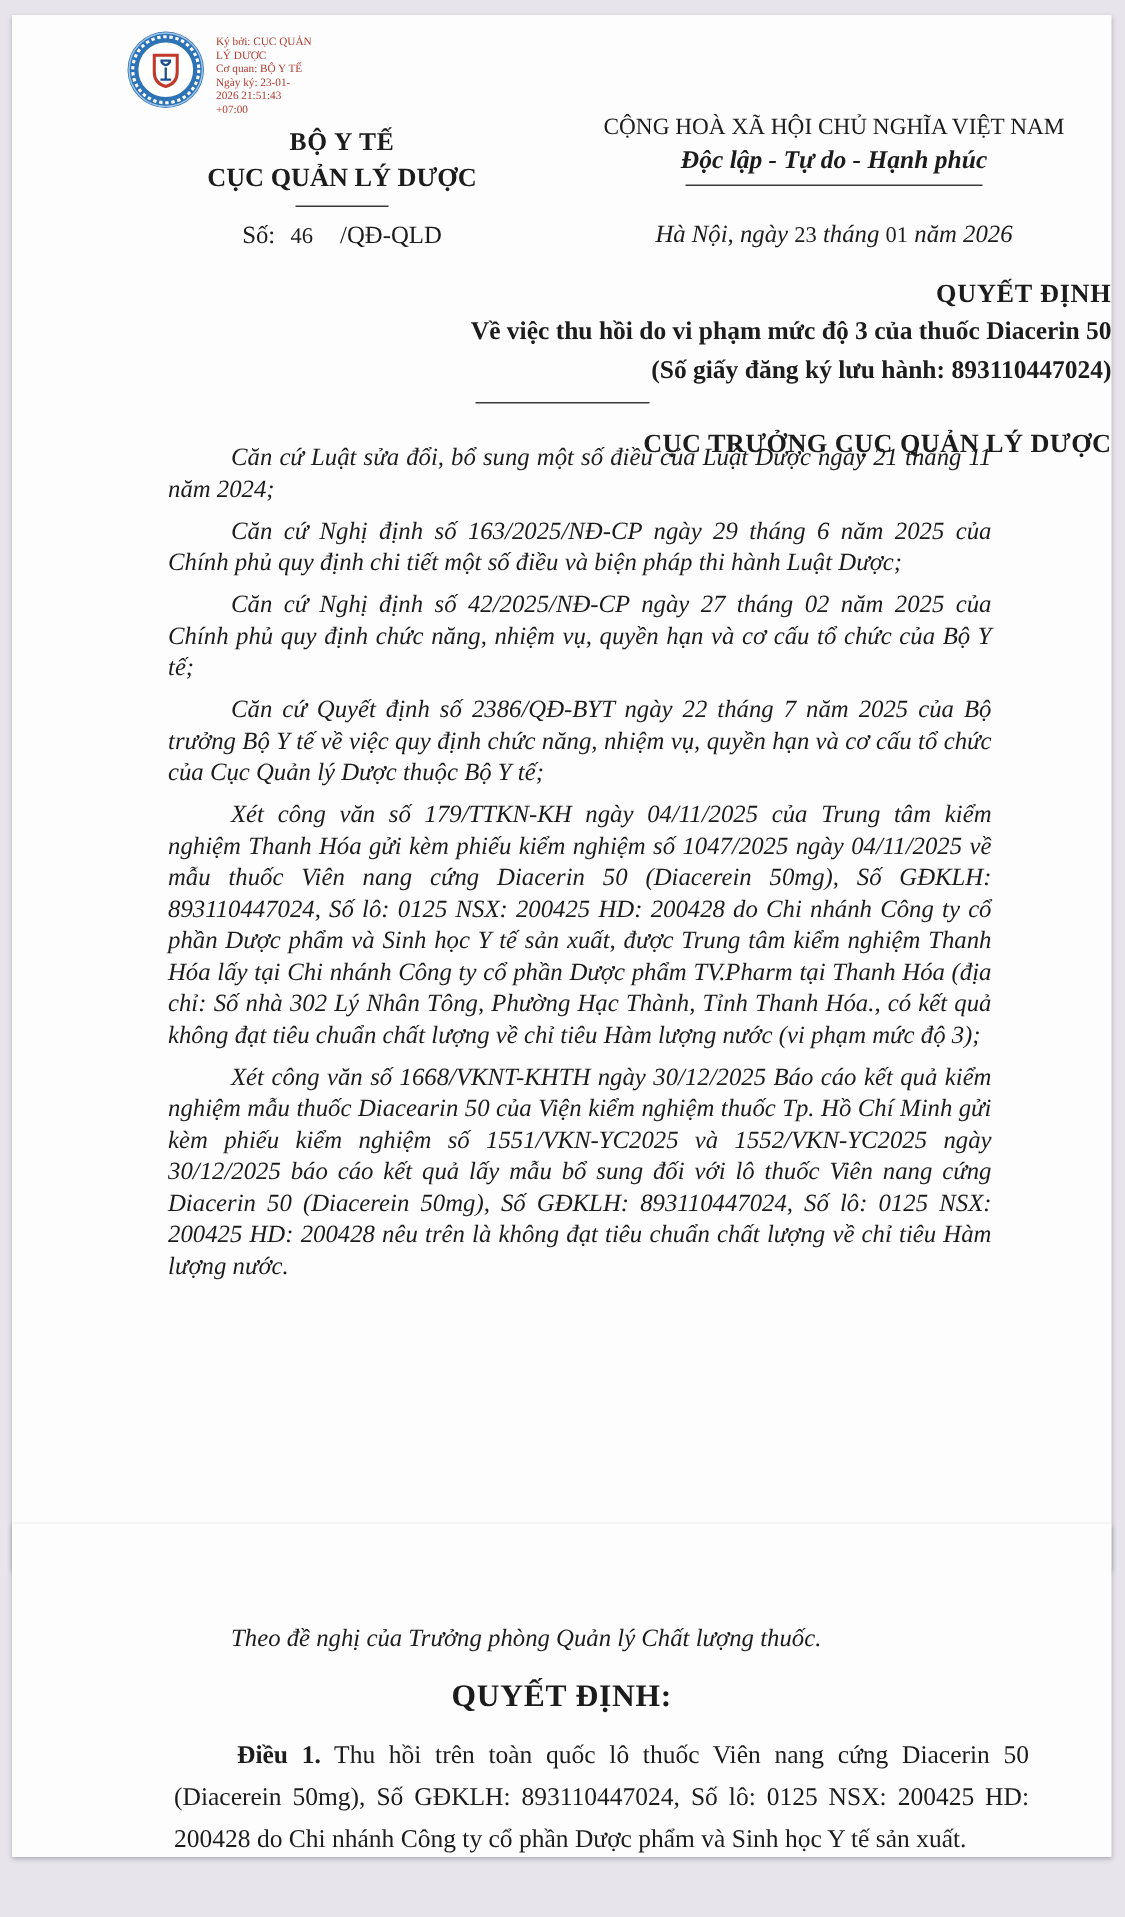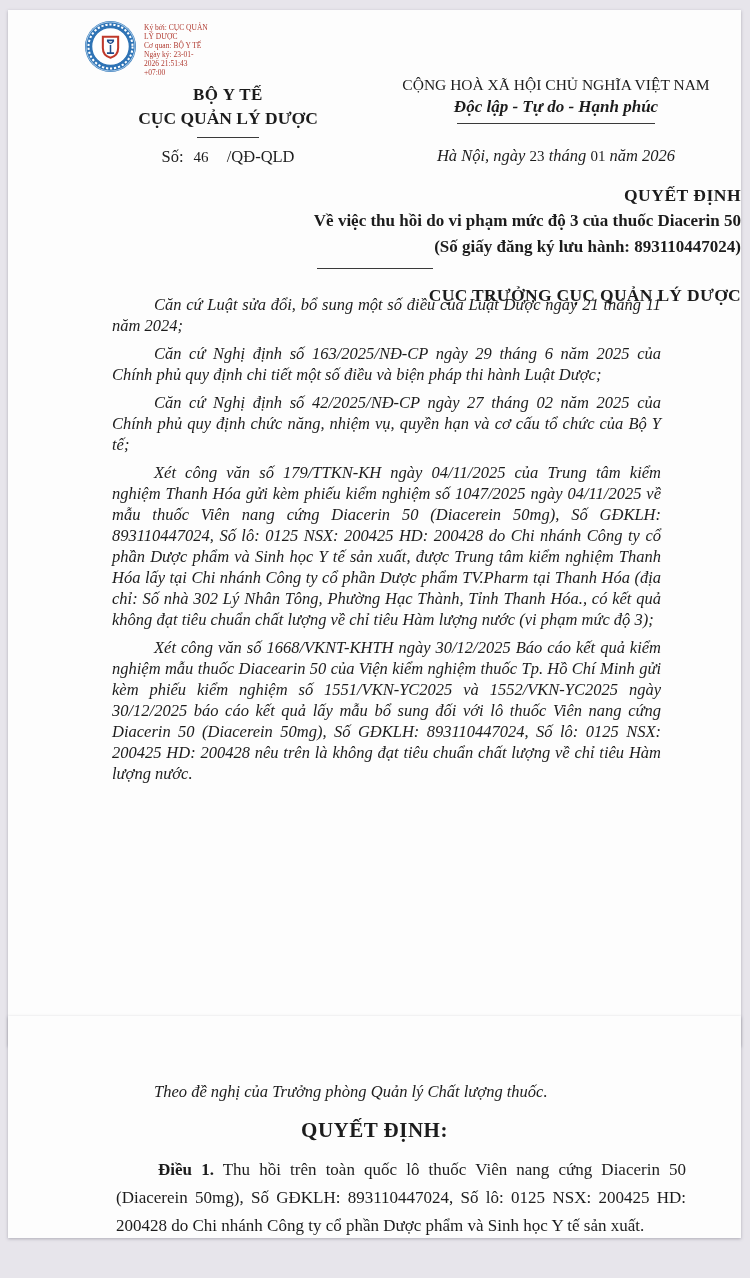--- a/index.html
+++ b/index.html
@@ -120,20 +120,21 @@
     <div class="subject">Về việc thu hồi do vi phạm mức độ 3 của thuốc Diacerin 50</div>
     <div class="regnum">(Số giấy đăng ký lưu hành: 893110447024)</div>
     <div class="rule-title"></div>
     <div class="authority">CỤC TRƯỞNG CỤC QUẢN LÝ DƯỢC</div>
   </div>
 
   <div class="preamble">
     <p>Căn cứ Luật sửa đổi, bổ sung một số điều của Luật Dược ngày 21 tháng 11 năm 2024;</p>
     <p>Căn cứ Nghị định số 163/2025/NĐ-CP ngày 29 tháng 6 năm 2025 của Chính phủ quy định chi tiết một số điều và biện pháp thi hành Luật Dược;</p>
     <p>Căn cứ Nghị định số 42/2025/NĐ-CP ngày 27 tháng 02 năm 2025 của Chính phủ quy định chức năng, nhiệm vụ, quyền hạn và cơ cấu tổ chức của Bộ Y tế;</p>
+    <p>Căn cứ Quyết định số 2386/QĐ-BYT ngày 22 tháng 7 năm 2025 của Bộ trưởng Bộ Y tế về việc quy định chức năng, nhiệm vụ, quyền hạn và cơ cấu tổ chức của Cục Quản lý Dược thuộc Bộ Y tế;</p>
     <p>Xét công văn số 179/TTKN-KH ngày 04/11/2025 của Trung tâm kiểm nghiệm Thanh Hóa gửi kèm phiếu kiểm nghiệm số 1047/2025 ngày 04/11/2025 về mẫu thuốc Viên nang cứng Diacerin 50 (Diacerein 50mg), Số GĐKLH: 893110447024, Số lô: 0125 NSX: 200425 HD: 200428 do Chi nhánh Công ty cổ phần Dược phẩm và Sinh học Y tế sản xuất, được Trung tâm kiểm nghiệm Thanh Hóa lấy tại Chi nhánh Công ty cổ phần Dược phẩm TV.Pharm tại Thanh Hóa (địa chỉ: Số nhà 302 Lý Nhân Tông, Phường Hạc Thành, Tỉnh Thanh Hóa., có kết quả không đạt tiêu chuẩn chất lượng về chỉ tiêu Hàm lượng nước (vi phạm mức độ 3);</p>
     <p>Xét công văn số 1668/VKNT-KHTH ngày 30/12/2025 Báo cáo kết quả kiểm nghiệm mẫu thuốc Diacearin 50 của Viện kiểm nghiệm thuốc Tp. Hồ Chí Minh gửi kèm phiếu kiểm nghiệm số 1551/VKN-YC2025 và 1552/VKN-YC2025 ngày 30/12/2025 báo cáo kết quả lấy mẫu bổ sung đối với lô thuốc Viên nang cứng Diacerin 50 (Diacerein 50mg), Số GĐKLH: 893110447024, Số lô: 0125 NSX: 200425 HD: 200428 nêu trên là không đạt tiêu chuẩn chất lượng về chỉ tiêu Hàm lượng nước.</p>
   </div>
 </div>
 
 <div class="page" id="page2">
   <div class="proposal">Theo đề nghị của Trưởng phòng Quản lý Chất lượng thuốc.</div>
   <div class="decide-heading">QUYẾT ĐỊNH:</div>
   <div class="articles">
     <p><span class="art-label">Điều 1.</span><span> Thu hồi trên toàn quốc lô thuốc Viên nang cứng Diacerin 50 (Diacerein 50mg), Số GĐKLH: 893110447024, Số lô: 0125 NSX: 200425 HD: 200428 do Chi nhánh Công ty cổ phần Dược phẩm và Sinh học Y tế sản xuất.</span></p>

